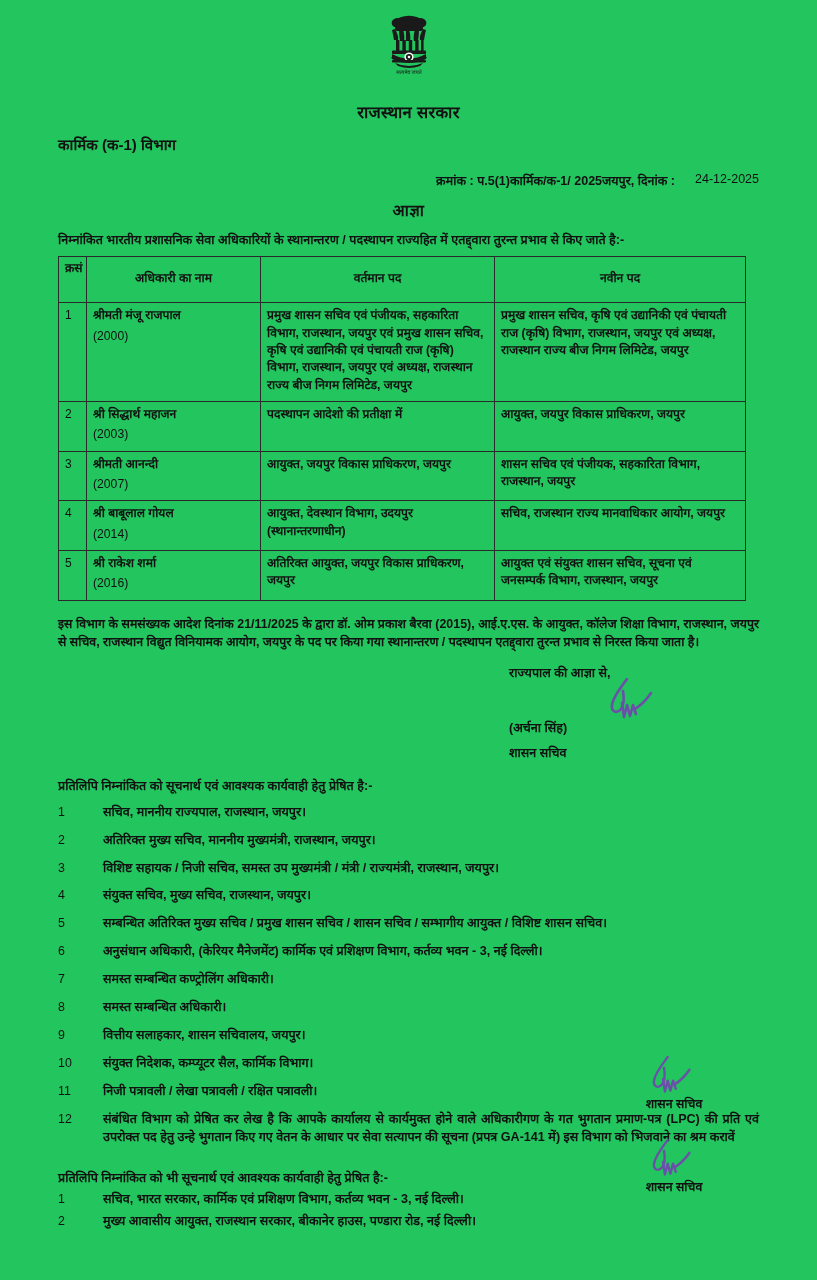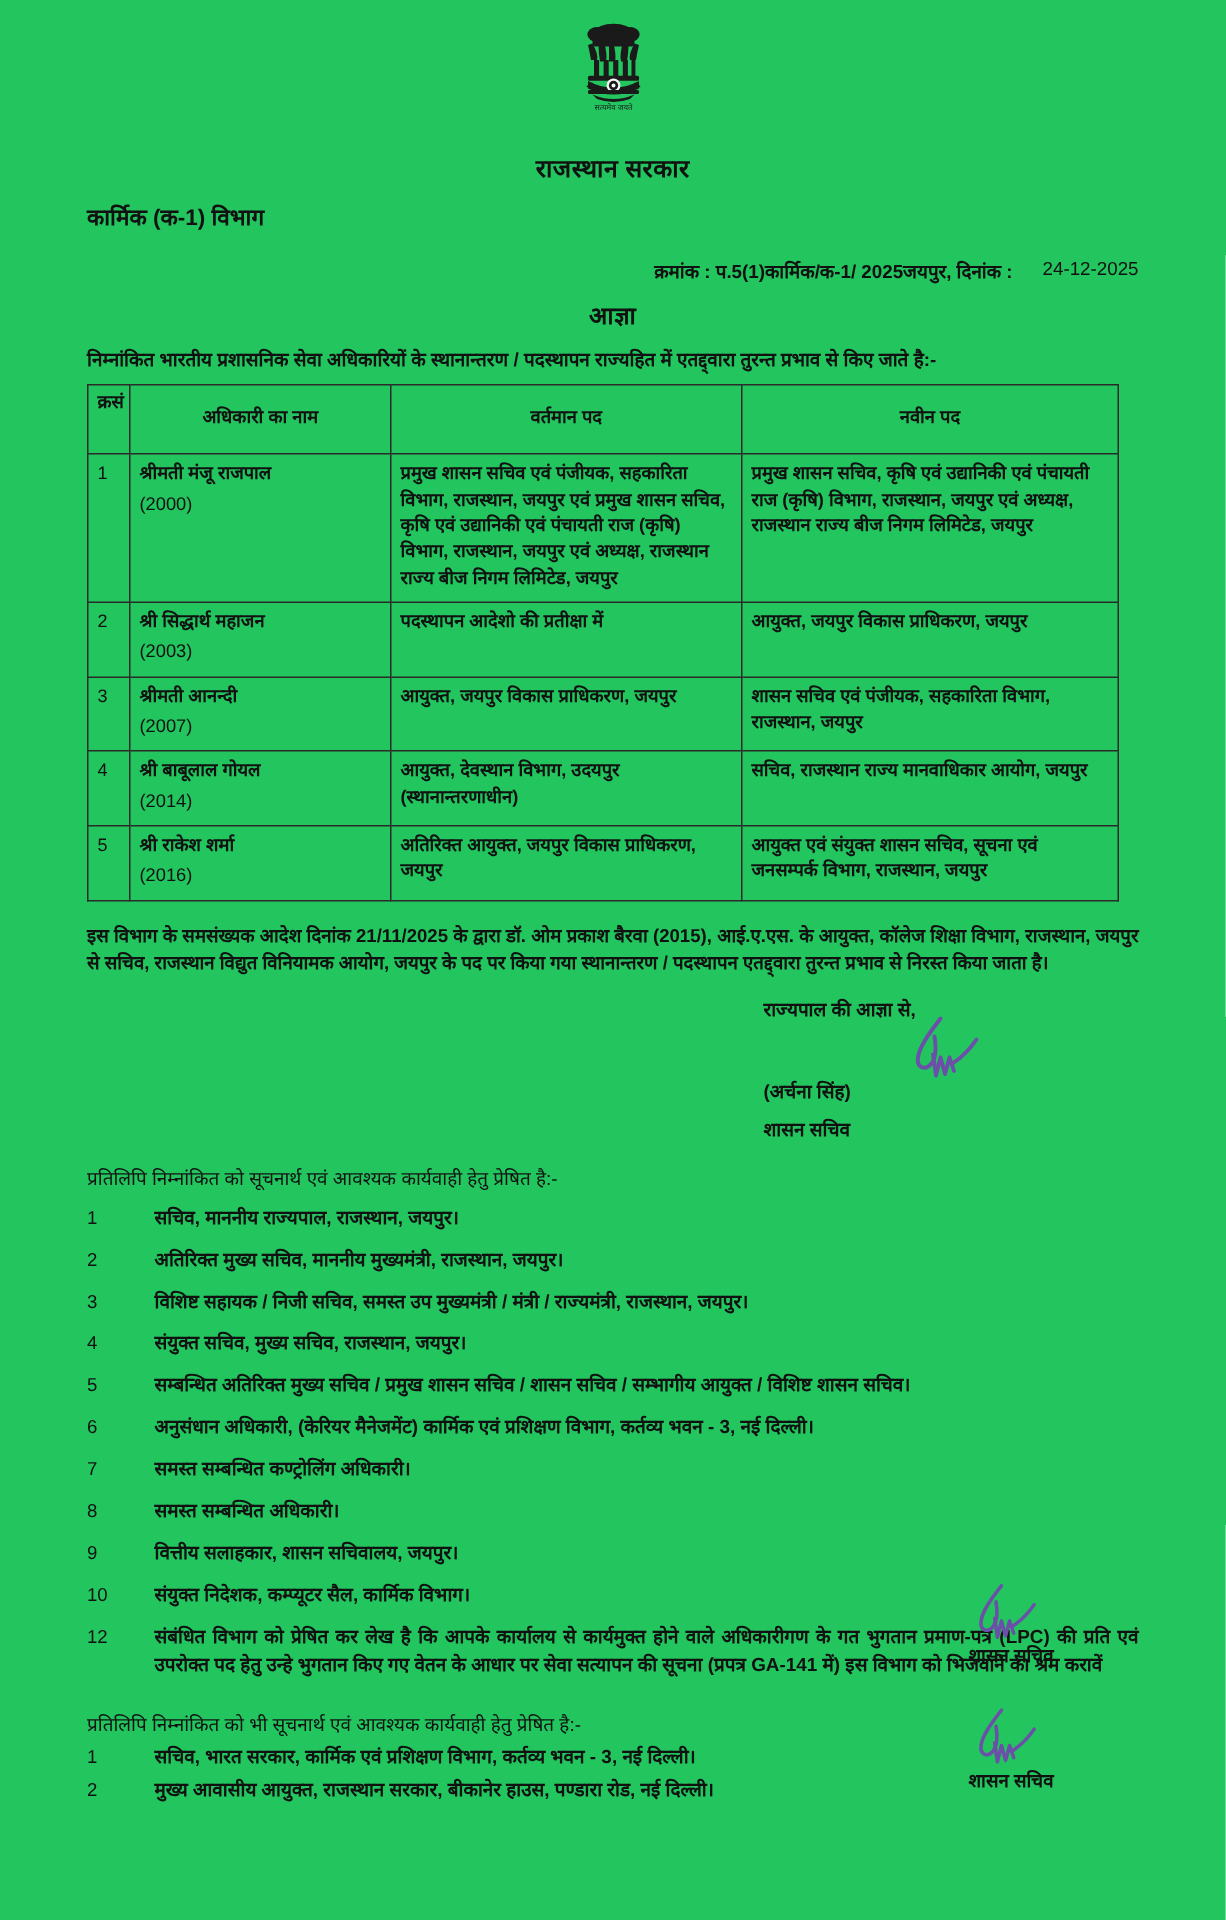--- a/index.html
+++ b/index.html
@@ -140,21 +140,21 @@
     height: 52px;
     position: relative;
     z-index: 3;
   }
   .signame { display: block; margin-top: 2px; }
   .sigtitle { display: block; margin-top: 8px; }
 
   
   .dist-head {
     font-size: 12.6px;
-    font-weight: normal;
+    font-weight: bold;
     margin-top: 16px;
   }
   ol.dist {
     list-style: none;
     margin: 9px 0 0 0;
     padding: 0;
     font-size: 12.6px;
     font-weight: bold;
   }
   ol.dist > li {
@@ -369,20 +369,24 @@
       </li>
     <li>
         <span class="num">9</span>
         <span class="txt">वित्तीय सलाहकार, शासन सचिवालय, जयपुर।</span>
       </li>
     <li>
         <span class="num">10</span>
         <span class="txt">संयुक्त निदेशक, कम्प्यूटर सैल, कार्मिक विभाग।</span>
       </li>
     <li>
+        <span class="num">11</span>
+        <span class="txt">निजी पत्रावली / लेखा पत्रावली / रक्षित पत्रावली।</span>
+      </li>
+    <li>
         <span class="num">12</span>
         <span class="txt">संबंधित विभाग को प्रेषित कर लेख है कि आपके कार्यालय से कार्यमुक्त होने वाले अधिकारीगण के गत भुगतान प्रमाण-पत्र (LPC) की प्रति एवं उपरोक्त पद हेतु उन्हे भुगतान किए गए वेतन के आधार पर सेवा सत्यापन की सूचना (प्रपत्र GA-141 में) इस विभाग को भिजवाने का श्रम करावें</span>
       </li>
   </ol>
 
   <div class="sig-float" id="sig2">
     <svg class="sig-svg" viewBox="0 0 86 52">
       <g fill="none" stroke="#6b4fa8" stroke-width="2.6" stroke-linecap="round" stroke-linejoin="round">
         <path d="M36 4 C30 12 22 22 21 30 C20 37 26 39 30 34 C33 30 33 22 32 16"></path>
         <path d="M31 28 L33 42 L36 30 L39 41 L42 30 L45 39"></path>

